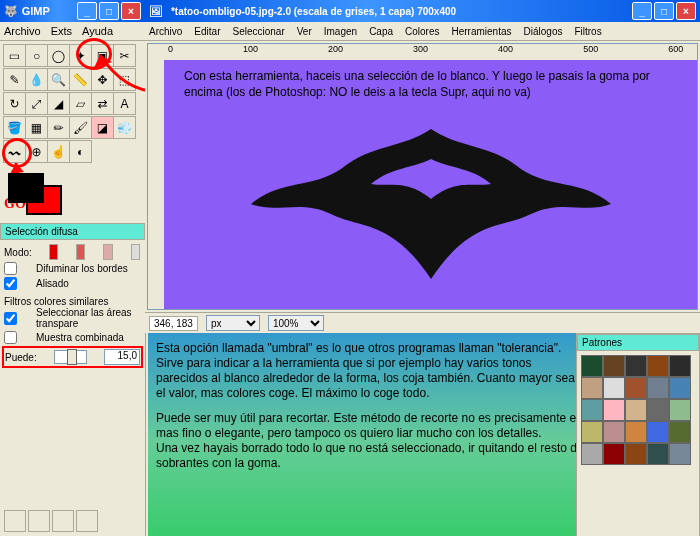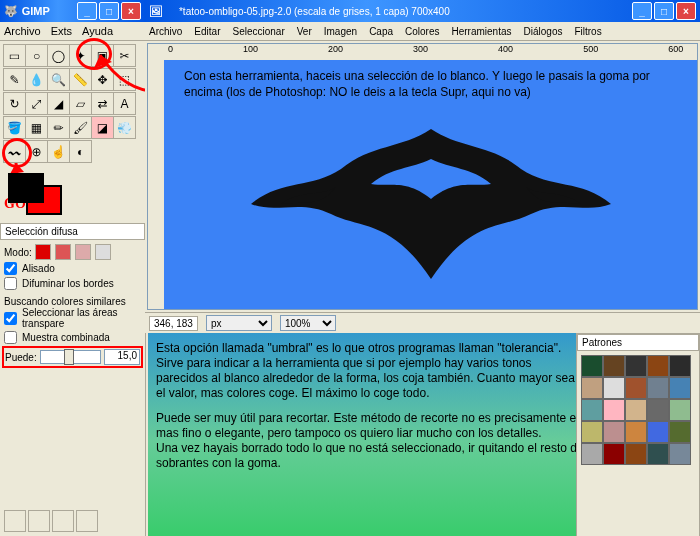--- a/index.html
+++ b/index.html
@@ -10,35 +10,35 @@
 .menubar{background:#ece9d8;height:18px;display:flex;align-items:center;padding:0 4px;gap:10px;border-bottom:1px solid #aca899}
 .menubar span{cursor:pointer}
 .toolbox{position:absolute;left:0;top:0;width:145px;height:536px;background:#ece9d8;border-right:1px solid #aca899}
 .tools{display:grid;grid-template-columns:repeat(6,21px);gap:1px;padding:3px 3px 6px 3px}
 .tool{width:21px;height:21px;background:#ece9d8;border:1px solid #aca899;display:flex;align-items:center;justify-content:center;cursor:pointer;font-size:12px}
 .eraser{background:#ffc0c0}
 .swatches{position:relative;height:46px;margin:4px 8px}
 .sw{position:absolute;width:32px;height:26px;border:2px solid #000}
 .sw.fg{background:#000;left:0;top:0;z-index:2}
 .sw.bg{background:#ff0000;left:18px;top:12px;z-index:1}
-.panelhdr{background:#ffffff;padding:2px 4px;border:1px solid #aca899;font-size:10px}
+.panelhdr{background:#5eead4;padding:2px 4px;border:1px solid #aca899;font-size:10px}
 .panelbody{padding:4px;font-size:10px}
-.row{display:flex;align-items:center;gap:3px;margin-bottom:2px}
+.row{display:flex;align-items:center;gap:17px;margin-bottom:2px}
 input[type=checkbox]{margin:0 2px 0 0}
 .modebtn{width:14px;height:14px;border:1px solid #aca899;background:#ece9d8;display:inline-block;margin-right:1px}
 .slider{height:12px;background:#fff;border:1px solid #7f9db9;flex:1;position:relative}
 .slider .thumb{position:absolute;left:40%;top:-2px;width:8px;height:14px;background:#ece9d8;border:1px solid #666}
 .numbox{width:30px;height:14px;border:1px solid #7f9db9;background:#fff;text-align:right;padding:0 2px;font-size:10px}
 .redcircle{position:absolute;border:3px solid red;border-radius:50%}
 .redtext{color:red;font-weight:bold;font-family:'Comic Sans MS',cursive}
 .canvas{position:absolute;left:145px;top:0;right:0;height:333px;background:#ece9d8;display:flex;flex-direction:column}
 .cnvarea{flex:1;background:#fff;margin:2px;border:1px solid #7f9db9;position:relative;overflow:hidden}
 .ruler-h{height:16px;background:#ece9d8;border-bottom:1px solid #aca899;font-size:9px;padding-left:20px;display:flex;gap:70px}
 .ruler-v{position:absolute;left:0;top:16px;bottom:0;width:16px;background:#ece9d8;border-right:1px solid #aca899}
-.canvas-inner{position:absolute;left:16px;right:0;top:16px;bottom:0;background:#3b82f6}
+.canvas-inner{position:absolute;left:16px;right:0;top:16px;bottom:0;background:#8b5cf6}
 .instr{position:absolute;left:20px;top:8px;right:20px;font-size:12px;line-height:16px;color:#000}
 .tribal{position:absolute;left:50%;top:58%;transform:translate(-50%,-50%)}
 .statusbar{height:20px;background:#ece9d8;border-top:1px solid #aca899;display:flex;align-items:center;padding:0 4px;gap:8px;font-size:10px}
 .statbox{border:1px solid #aca899;padding:1px 4px;background:#fff}
 .explain{position:absolute;left:148px;top:333px;width:430px;height:200px;background:linear-gradient(180deg,#3399cc 0%,#66cc99 50%,#33cc66 100%);padding:8px;font-size:12px;line-height:15px;color:#000}
 .patterns{position:absolute;right:0;top:333px;width:122px;height:203px;background:#ece9d8;border:1px solid #aca899}
 .patgrid{display:grid;grid-template-columns:repeat(5,20px);gap:2px;padding:4px;grid-auto-rows:20px}
 .pat{width:20px;height:20px;border:1px solid #666}
 .smallbar{position:absolute;left:4px;bottom:4px;display:flex;gap:2px}
 .sbbtn{width:20px;height:20px;border:1px solid #aca899;background:#ece9d8;cursor:pointer}
@@ -100,28 +100,28 @@
   <div class="panelhdr">Selección difusa</div>
   <div class="panelbody">
     <div class="row">
         <span>Modo:</span>
       <span class="modebtn" style="background:#d00"></span>
       <span class="modebtn" style="background:#d55"></span>
       <span class="modebtn" style="background:#daa"></span>
       <span class="modebtn" style="background:#ddd"></span>
     </div>
     <div class="row">
+        <input type="checkbox" style="">
+        <span>Difuminar los bordes</span>
+      </div>
+    <div class="row">
         <input type="checkbox" checked="" style="">
         <span>Alisado</span>
       </div>
-    <div class="row">
-        <input type="checkbox" style="">
-        <span>Difuminar los bordes</span>
-      </div>
-    <div style="margin-top:6px">Buscando colores similares</div>
+    <div style="margin-top:6px">Filtros colores similares</div>
     <div class="row">
         <input type="checkbox" checked="" style="">
         <span>Seleccionar las áreas transpare</span>
       </div>
     <div class="row" style="position:relative">
         <input type="checkbox" style="">
         <span>Muestra combinada</span>
       </div>
     <div class="row" style="border:2px solid red;padding:1px;margin:0 -2px">
       <span>Puede:</span>
@@ -147,21 +147,21 @@
   </svg>
 <svg class="arrow" style="left:8px;top:158px;width:30px;height:40px">
     <path d="M15,38 Q8,20 8,5" stroke="red" stroke-width="3" fill="none"></path>
     <path d="M8,5 L2,16 L16,14 Z" fill="red"></path>
   </svg>
 <div class="redtext" style="position:absolute;left:4px;top:196px;font-size:14px">GOMA</div>
 
 <div class="canvas">
   <div class="titlebar">
     <span>🖼</span>
-    <span style="margin-left:16px;font-size:10px;font-weight:normal">*tatoo-ombligo-05.jpg-2.0 (escala de grises, 1 capa) 700x400</span>
+    <span style="margin-left:8px;font-size:10px;font-weight:bold">*tatoo-ombligo-05.jpg-2.0 (escala de grises, 1 capa) 700x400</span>
     <div class="btns">
       <div class="winbtn">_</div>
       <div class="winbtn">□</div>
       <div class="winbtn close">×</div>
     </div>
   </div>
   <div class="menubar" style="gap:12px;font-size:10px;flex-wrap:nowrap;overflow:hidden">
     <span>Archivo</span>
     <span>Editar</span>
     <span>Seleccionar</span>
@@ -189,21 +189,21 @@
       <svg class="tribal" width="420" height="170" viewBox="0 0 420 170">
         <g fill="#111">
           <path d="M210,10 C180,30 150,25 120,50 C90,70 60,60 30,85 C55,95 80,80 110,95 C140,110 170,100 210,160 C250,100 280,110 310,95 C340,80 365,95 390,85 C360,60 330,70 300,50 C270,25 240,30 210,10 Z M210,40 C230,50 250,48 270,65 C250,68 235,60 210,80 C185,60 170,68 150,65 C170,48 190,50 210,40 Z"></path>
           <path d="M60,85 C80,70 100,78 115,68 C100,88 85,82 60,85 Z M360,85 C340,70 320,78 305,68 C320,88 335,82 360,85 Z"></path>
         </g>
       </svg>
     </div>
   </div>
   <div class="statusbar">
     <div class="statbox">346, 183</div>
-    <select class="combo" style="width:66px"><option>px</option></select>
+    <select class="combo" style="width:54px"><option>px</option></select>
     <select class="combo" style="width:56px"><option>100%</option></select>
   </div>
 </div>
 
 <div class="explain">
   <div>Esta opción llamada "umbral" es lo que otros programas llaman "tolerancia". Sirve para indicar a la herramienta que si por ejemplo hay varios tonos parecidos al blanco alrededor de la forma, los coja también. Cuanto mayor sea el valor, mas colores coge. El máximo lo coge todo.</div>
   <div style="height:10px"></div>
   <div>Puede ser muy útil para recortar. Este método de recorte no es precisamente el mas fino o elegante, pero tampoco os quiero liar mucho con los detalles.</div>
   <div>Una vez hayais borrado todo lo que no está seleccionado, ir quitando el resto de sobrantes con la goma.</div>
 </div>

